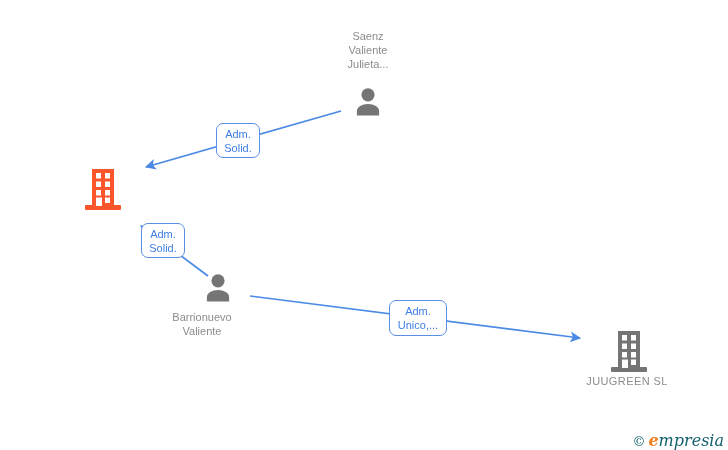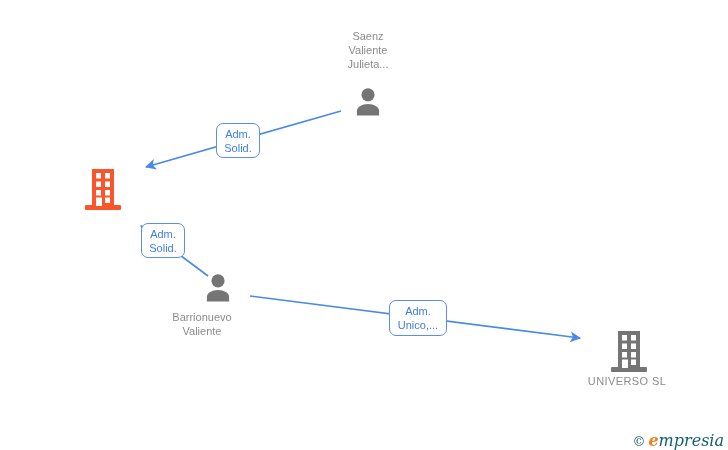--- a/index.html
+++ b/index.html
@@ -126,21 +126,21 @@
         <rect x="12" y="13.5" width="5" height="5.5"></rect>
         <rect x="21" y="13.5" width="5" height="5.5"></rect>
         <rect x="12" y="22" width="5" height="5.5"></rect>
         <rect x="21" y="22" width="5" height="5.5"></rect>
         <rect x="12" y="29.5" width="6" height="8.5"></rect>
         <rect x="21" y="29.5" width="5" height="5.5"></rect>
       </g>
     </svg>
   </span>
   <div class="name-label" style="left:552px;top:374px;width:150px;letter-spacing:0.4px;">
-    <div>UNIVERSO SL</div>
+    <div>JUUGREEN SL</div>
   </div>
 
   <div class="edge-label box1">
     <div>Adm.</div>
     <div>Solid.</div>
   </div>
   <div class="edge-label box2">
     <div>Adm.</div>
     <div>Solid.</div>
   </div>

